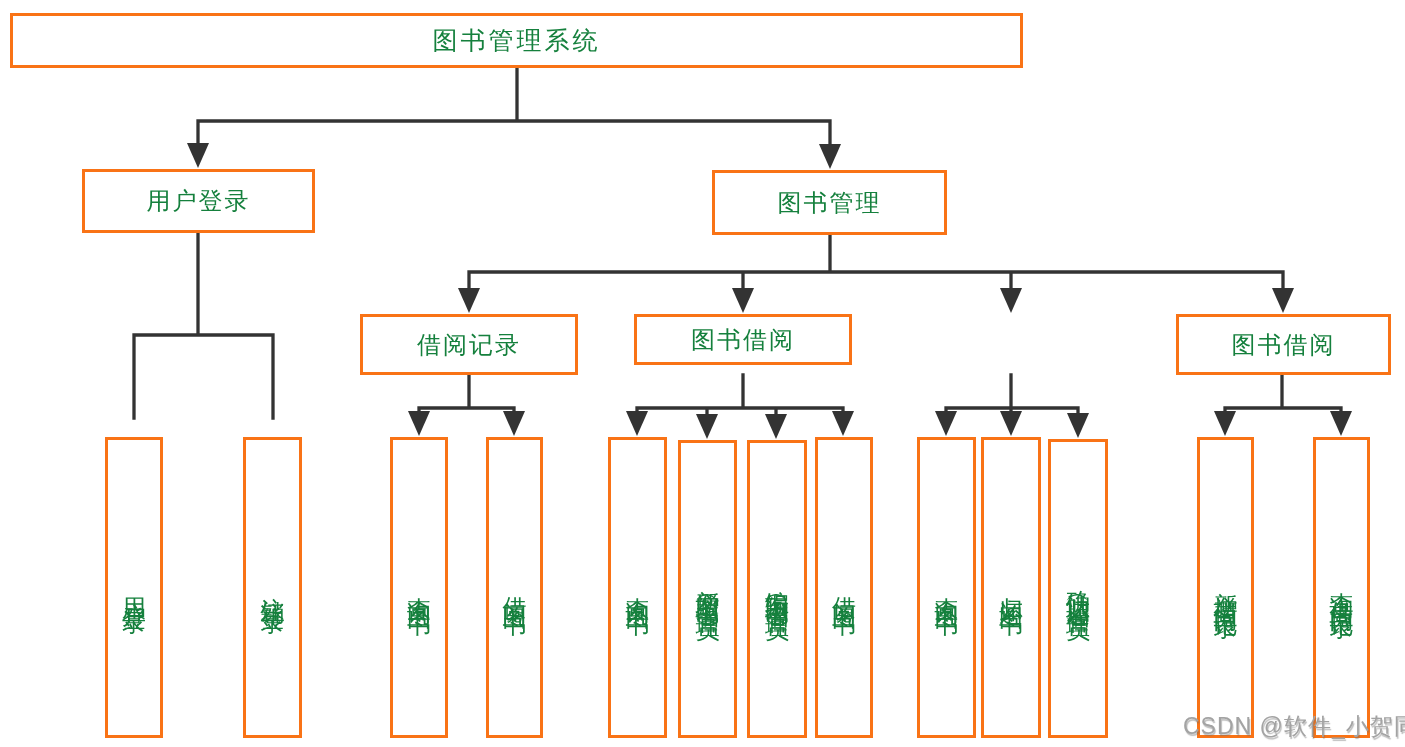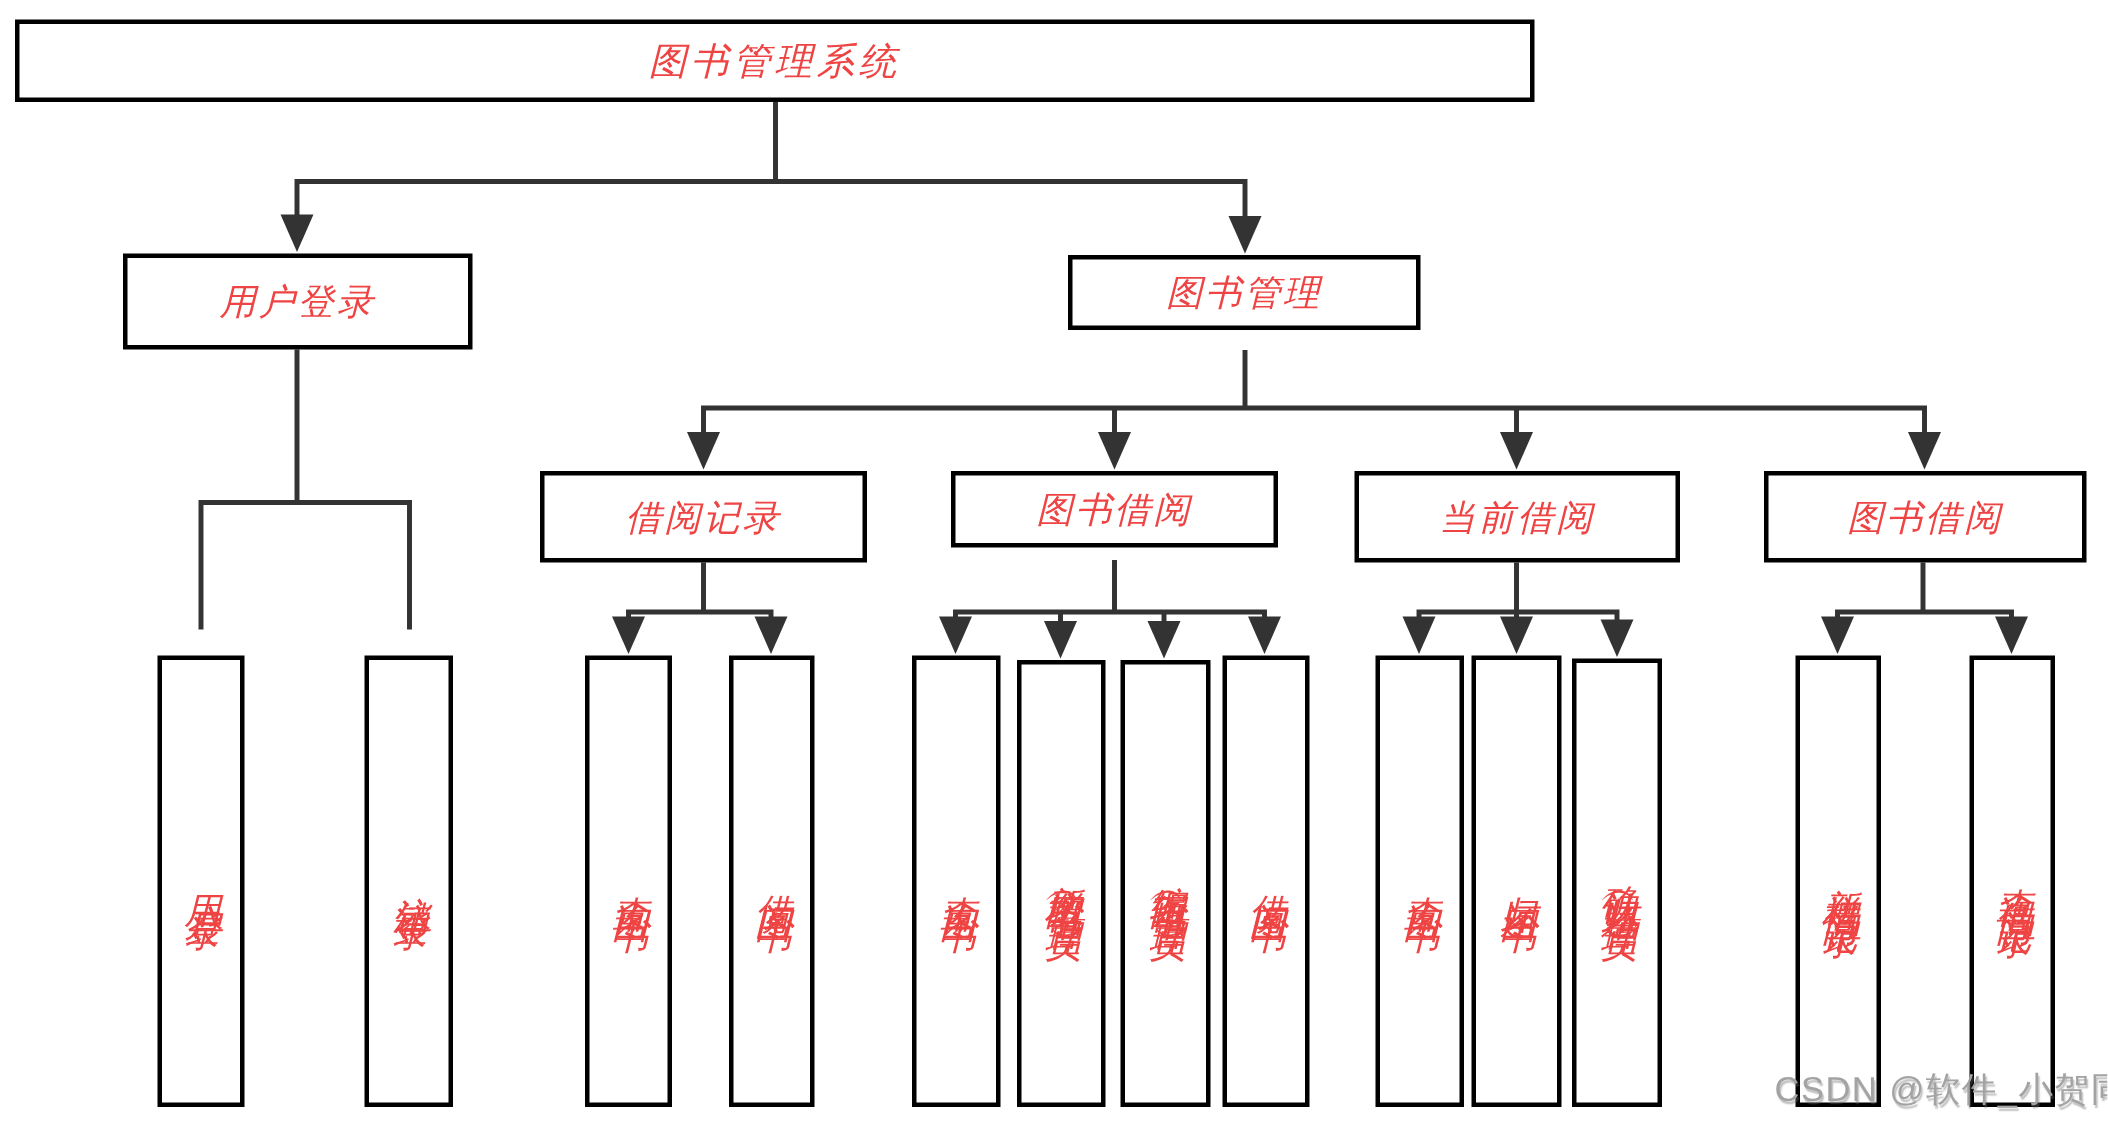--- a/index.html
+++ b/index.html
@@ -3,25 +3,24 @@
 <meta charset="utf-8">
 <style>
   html,body{margin:0;padding:0;background:#ffffff;}
   #canvas{
     position:relative;width:1405px;height:747px;background:#ffffff;
     font-family:"Liberation Sans", sans-serif;overflow:hidden;
   }
   #connectors{position:absolute;left:0;top:0;}
   .node{
     position:absolute;box-sizing:border-box;
-    border:3px solid #000000;background:#ffffff;
+    border:3px solid #f97316;background:#ffffff;
     display:flex;align-items:center;justify-content:center;
-    color:#ef4444;font-size:24px;letter-spacing:2px;
+    color:#15803d;font-size:24px;letter-spacing:2px;
     white-space:nowrap;
-    font-style:italic;
   }
   .v{
     writing-mode:vertical-rl;
     letter-spacing:5px;line-height:1;
     font-size:24px;
   }
   #watermark{
     position:absolute;left:1183px;top:711px;
     font-size:23px;letter-spacing:1px;color:#a3a3a3;
     text-shadow:1px 2px 1px rgba(110,110,110,0.45);
@@ -60,25 +59,24 @@
       <polygon points="1000,411 1022,411 1011,436"></polygon>
       <polygon points="1067,413 1089,413 1078,438"></polygon>
       <polygon points="1214,411 1236,411 1225,436"></polygon>
       <polygon points="1330,411 1352,411 1341,436"></polygon>
     </g>
   </svg>
 
   <div class="node" style="left:10px;top:13px;width:1013px;height:55px;font-size:25px;letter-spacing:3px;">图书管理系统</div>
 
   <div class="node" style="left:82px;top:169px;width:233px;height:64px;">用户登录</div>
-  <div class="node" style="left:712px;top:170px;width:235px;height:50px;text-align:right;">图书管理</div>
+  <div class="node" style="left:712px;top:170px;width:235px;height:65px;text-align:right;">图书管理</div>
 
   <div class="node" style="left:360px;top:314px;width:218px;height:61px;">借阅记录</div>
   <div class="node" style="left:634px;top:314px;width:218px;height:51px;">图书借阅</div>
-  <div class="node" style="left:903px;top:314px;width:217px;height:61px;">当前借阅</div>
   <div class="node" style="left:1176px;top:314px;width:215px;height:61px;">图书借阅</div>
 
   <div class="node v" style="left:105px;top:437px;width:58px;height:301px;">用户登录</div>
   <div class="node v" style="left:243px;top:437px;width:59px;height:301px;">注销登录</div>
 
   <div class="node v" style="left:390px;top:437px;width:58px;height:301px;">查询图书</div>
   <div class="node v" style="left:486px;top:437px;width:57px;height:301px;">借阅图书</div>
 
   <div class="node v" style="left:608px;top:437px;width:59px;height:301px;">查询图书</div>
   <div class="node v" style="left:678px;top:440px;width:59px;height:298px;letter-spacing:4px;">新增图书（管理员）</div>

